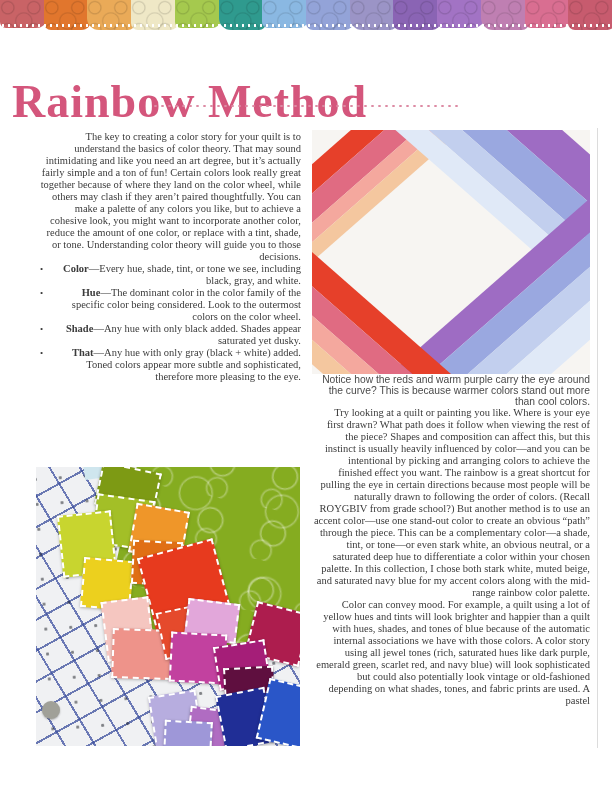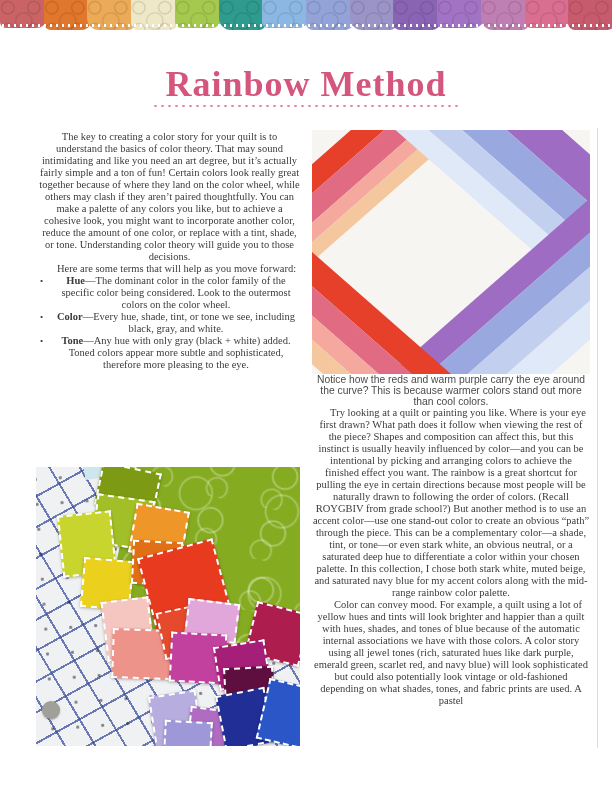--- a/index.html
+++ b/index.html
@@ -13,28 +13,28 @@
       radial-gradient(circle at 30% 35%, rgba(0,0,0,0) 5px, rgba(0,0,0,.13) 6px, rgba(0,0,0,0) 7.5px),
       radial-gradient(circle at 70% 70%, rgba(0,0,0,0) 7px, rgba(0,0,0,.11) 8px, rgba(0,0,0,0) 9.5px);
     background-size:26px 22px,34px 30px;}
   .fabric-seg:nth-child(odd){height:28px;border-radius:0 0 12px 6px;}
   .fabric-seg:nth-child(3n){height:30px;border-radius:0 0 7px 12px;}
   .strip-dots{position:absolute;top:24px;left:0;right:0;height:3px;
     background-image:radial-gradient(circle,#ffffff 1.1px,rgba(255,255,255,0) 1.5px);
     background-size:6px 3px;background-position:0 50%;}
 
   
-  .page-title{position:absolute;top:63px;left:0;right:0;text-align:center;margin:0;
-    font-family:"Liberation Serif",serif;font-weight:bold;font-size:36px;letter-spacing:1px;color:#d4567c;}
+  .page-title{position:absolute;top:63px;left:0;right:0;text-align:left;margin:12px;
+    font-family:"Liberation Serif",serif;font-weight:bold;font-size:46px;letter-spacing:1px;color:#d4567c;}
   .title-dots{position:absolute;top:104px;left:152px;width:308px;height:4px;
     background-image:radial-gradient(circle,#dd8ba4 1px,rgba(255,255,255,0) 1.4px);
     background-size:7px 4px;background-position:0 50%;}
 
   
-  .col{position:absolute;color:#3b3b3b;font-size:10.5px;line-height:12px;text-align:center;}
+  .col{position:absolute;color:#3b3b3b;font-size:10.5px;line-height:12px;text-align:right;}
   .col-left{left:38px;top:131px;width:263px;}
   .col-right{left:312px;top:130px;width:278px;}
   .col p{margin:0;}
   .para-indent{text-indent:14px;}
   .terms{margin:0;padding:0;list-style:none;}
   .terms li{position:relative;padding-left:13px;}
   .terms li::before{content:"\2022";position:absolute;left:2px;top:0;font-size:9px;color:#3b3b3b;}
   .terms b{font-weight:bold;}
 
   
@@ -106,25 +106,25 @@
     <div class="fabric-seg" style="background-color: rgb(217, 110, 145);"></div>
     <div class="fabric-seg" style="background-color: rgb(199, 91, 110);"></div>
   </div>
   <div class="strip-dots"></div>
 
   <h1 class="page-title">Rainbow Method</h1>
   <div class="title-dots"></div>
 
   <div class="col col-left">
     <p>The key to creating a color story for your quilt is to understand the basics of color theory. That may sound intimidating and like you need an art degree, but it’s actually fairly simple and a ton of fun! Certain colors look really great together because of where they land on the color wheel, while others may clash if they aren’t paired thoughtfully. You can make a palette of any colors you like, but to achieve a cohesive look, you might want to incorporate another color, reduce the amount of one color, or replace with a tint, shade, or tone. Understanding color theory will guide you to those decisions.</p>
-    <p class="para-indent">Here are some terms that will help as you move forward:</p>
     <ul class="terms">
+      <li><b>Color</b><span>—Every hue, shade, tint, or tone we see, including black, gray, and white.</span></li>
       <li><b>Hue</b><span>—The dominant color in the color family of the specific color being considered. Look to the outermost colors on the color wheel.</span></li>
-      <li><b>Color</b><span>—Every hue, shade, tint, or tone we see, including black, gray, and white.</span></li>
-      <li><b>Tone</b><span>—Any hue with only gray (black + white) added. Toned colors appear more subtle and sophisticated, therefore more pleasing to the eye.</span></li>
+      <li><b>Shade</b><span>—Any hue with only black added. Shades appear saturated yet dusky.</span></li>
+      <li><b>That</b><span>—Any hue with only gray (black + white) added. Toned colors appear more subtle and sophisticated, therefore more pleasing to the eye.</span></li>
     </ul>
   </div>
 
   <div class="col col-right">
     <svg class="quilt-img" viewBox="0 0 100 100" preserveAspectRatio="none">
       <rect x="0" y="0" width="100" height="100" fill="#f7f5f2"></rect>
 
       <polygon points="0,14 14,0 26,0 0,26" fill="#e6402a"></polygon>
       <polygon points="0,26 26,0 38,0 0,38" fill="#e06b82"></polygon>
       <polygon points="0,38 38,0 46,0 0,46" fill="#f4a89e"></polygon>

